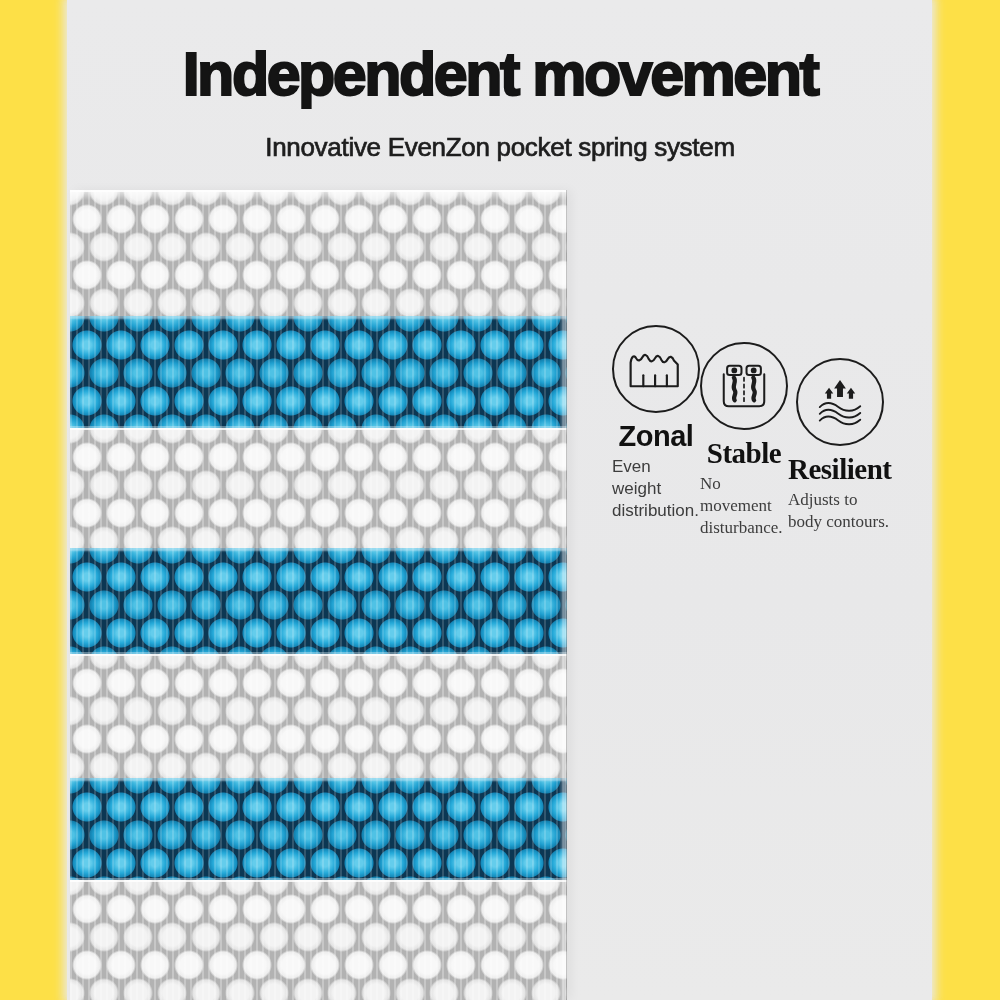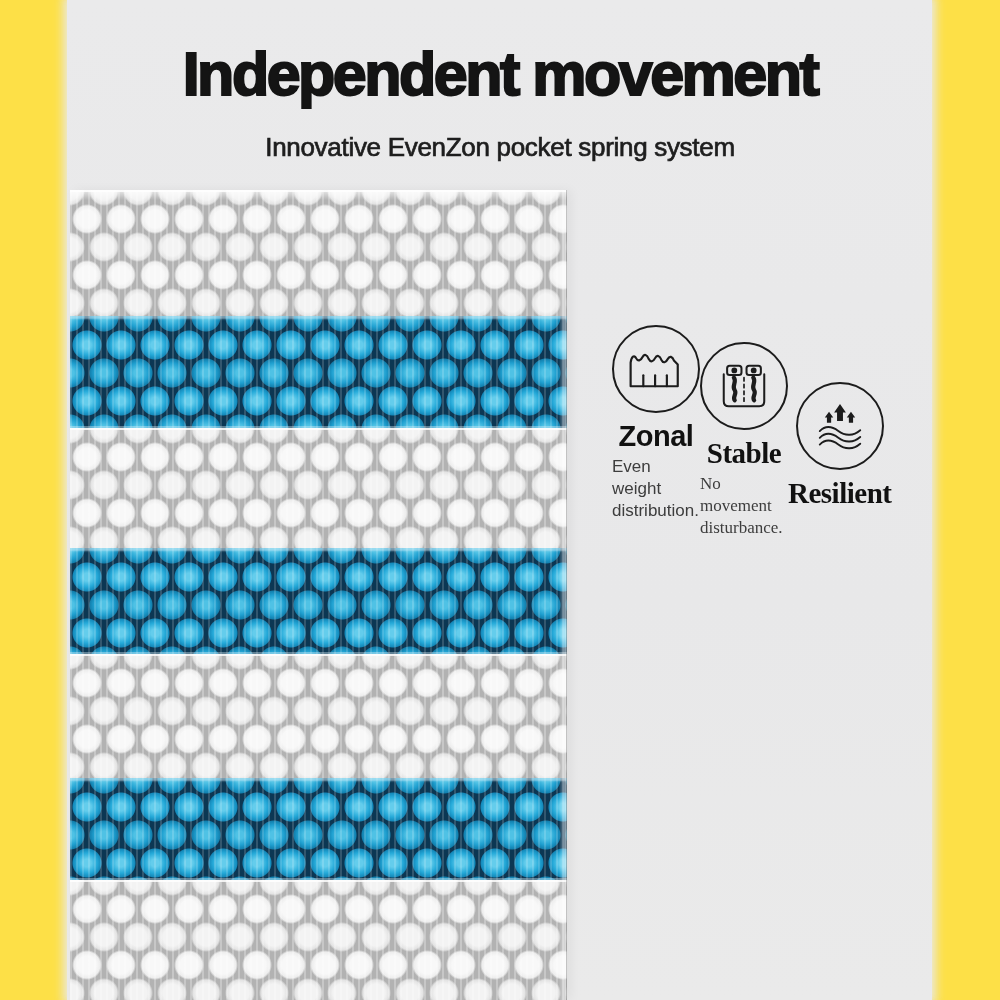--- a/index.html
+++ b/index.html
@@ -150,16 +150,17 @@
         <svg width="54" height="54" viewBox="0 0 64 64" fill="none" stroke="#1c1c1c" stroke-width="2.2" stroke-linecap="round" stroke-linejoin="round">
           <path d="M32,6 L39,16 L35.5,16 L35.5,26 L28.5,26 L28.5,16 L25,16 Z" fill="#1c1c1c" stroke="none"></path>
           <path d="M19,15 L24,22 L21.5,22 L21.5,28 L16.5,28 L16.5,22 L14,22 Z" fill="#1c1c1c" stroke="none"></path>
           <path d="M45,15 L50,22 L47.5,22 L47.5,28 L42.5,28 L42.5,22 L40,22 Z" fill="#1c1c1c" stroke="none"></path>
           <path d="M8,38 C14,32 22,32 30,38 C38,44 48,44 56,37"></path>
           <path d="M8,46 C14,40 22,40 30,46 C38,52 48,52 56,45"></path>
           <path d="M8,54 C14,48 22,48 30,54 C38,60 48,60 56,53"></path>
         </svg>
       </div>
       <h3 class="feature-title">Resilient</h3>
+      <p class="feature-desc">Adjusts to body contours.</p>
     </div>
 
   </aside>
 </div>
 
 </body></html>

